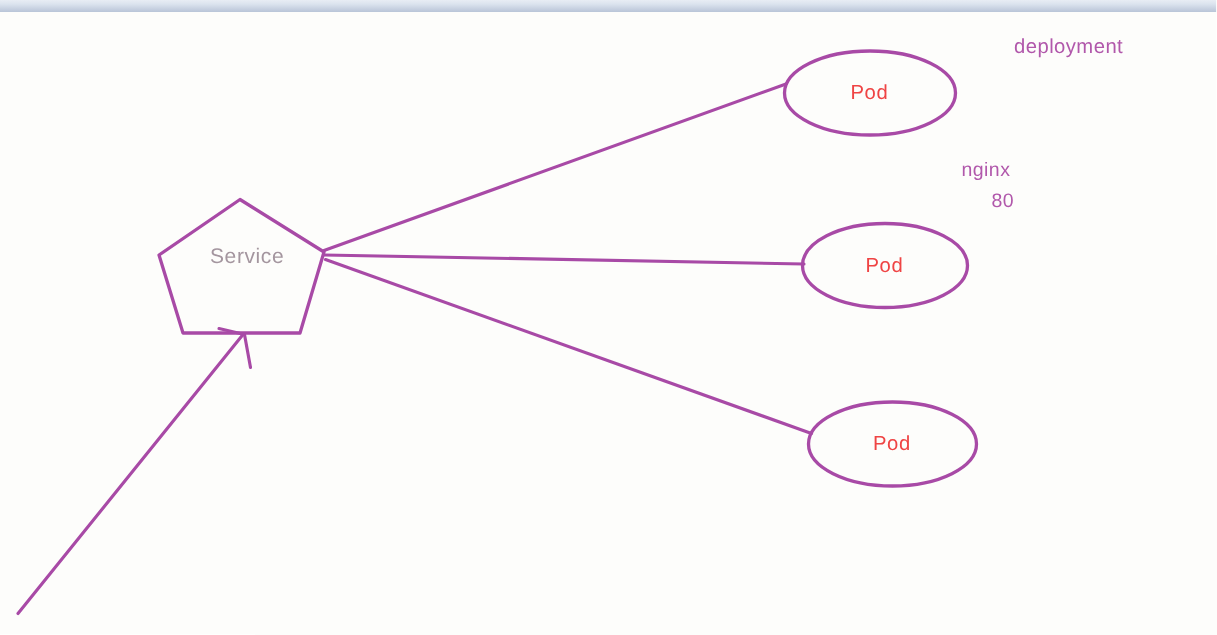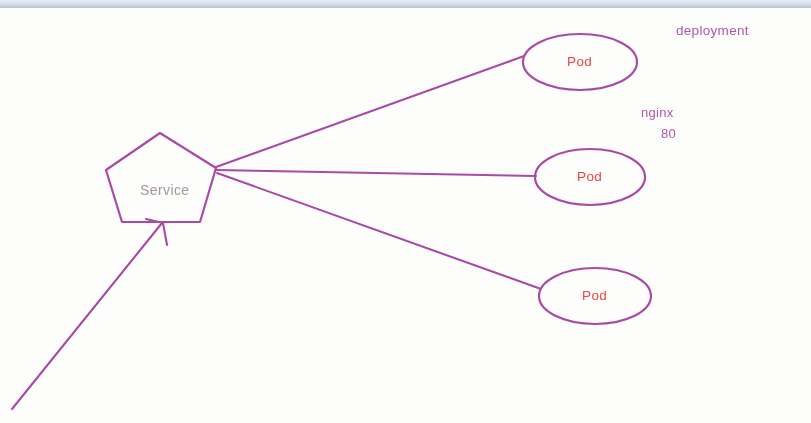--- a/index.html
+++ b/index.html
@@ -70,21 +70,21 @@
     <line x1="12" y1="409" x2="162" y2="223" stroke="#a84aa6" stroke-width="2.1" stroke-linecap="round"></line>
     <path d="M 146 219 L 163 223 L 167 245" fill="none" stroke="#a84aa6" stroke-width="2.1" stroke-linecap="round" stroke-linejoin="round"></path>
 
     <path d="M 160 133 L 216 168 L 200 222 L 122 222 L 106 170 Z" fill="none" stroke="#a84aa6" stroke-width="2.2" stroke-linejoin="round" stroke-linecap="round"></path>
 
     <ellipse cx="580" cy="62" rx="57" ry="28" fill="none" stroke="#a84aa6" stroke-width="2.2"></ellipse>
     <ellipse cx="590" cy="177" rx="55" ry="28" fill="none" stroke="#a84aa6" stroke-width="2.2"></ellipse>
     <ellipse cx="595" cy="296" rx="56" ry="28" fill="none" stroke="#a84aa6" stroke-width="2.2"></ellipse>
   </svg>
 
-  <div class="node-label lbl-service" style="left:140px; top:182px;">Service</div>
+  <div class="node-label lbl-service" style="left:140px; top:162px;">Service</div>
 
   <div class="node-label lbl-pod" style="left:567px; top:54px;">Pod</div>
 
   <div class="node-label lbl-pod" style="left:577px; top:169px;">Pod</div>
 
   <div class="node-label lbl-pod" style="left:582px; top:288px;">Pod</div>
 
   <div class="node-label lbl-annot" style="left:676px; top:23px;">deployment</div>
 
   <div class="node-label lbl-annot small" style="left:641px; top:94px;margin-top:11px;">nginx</div>

